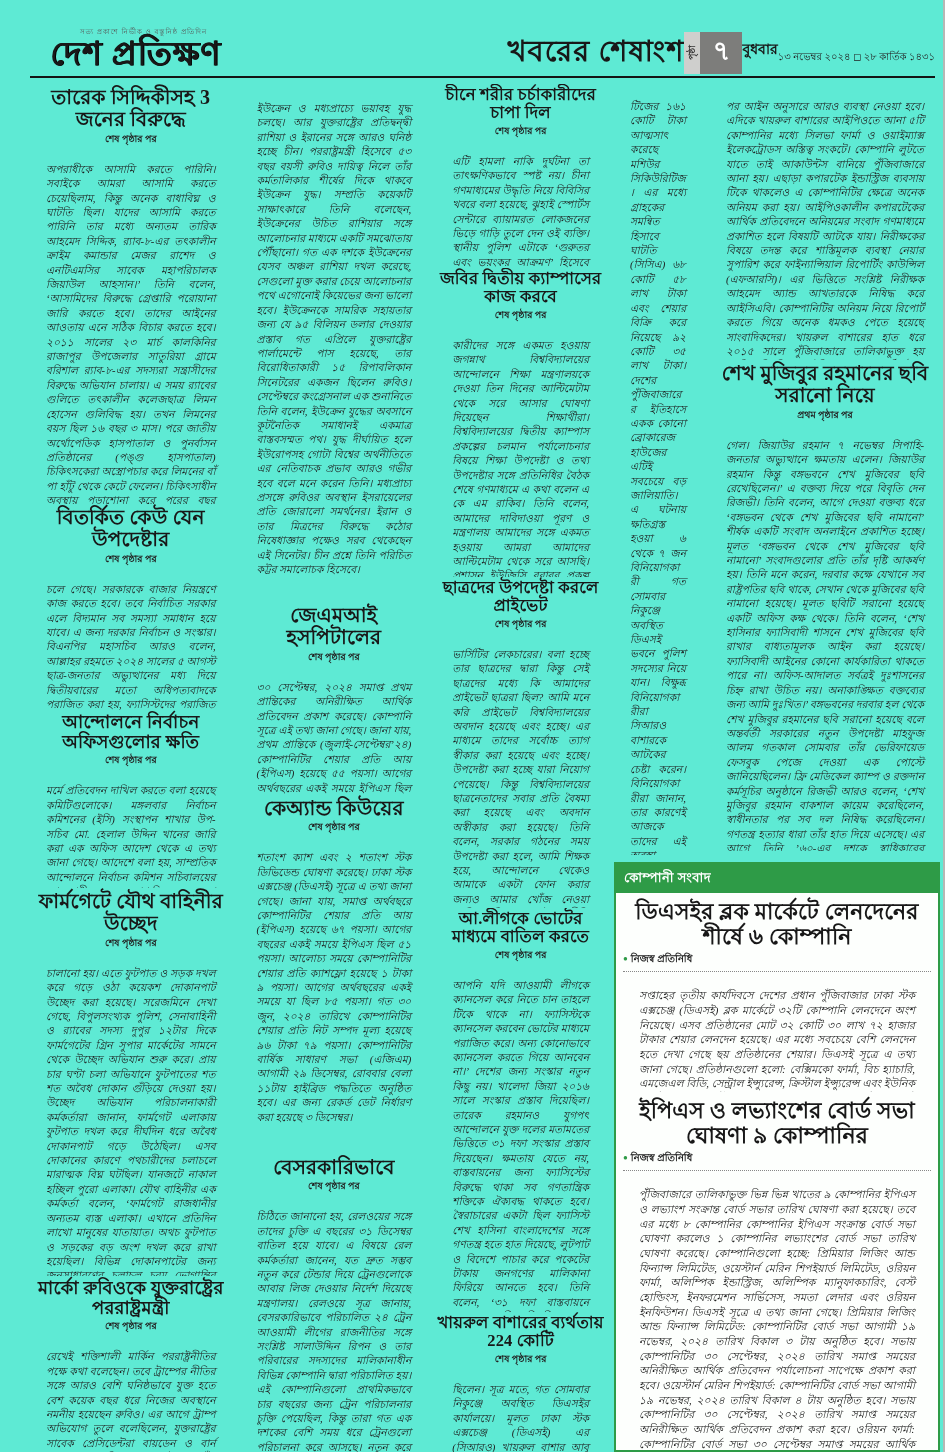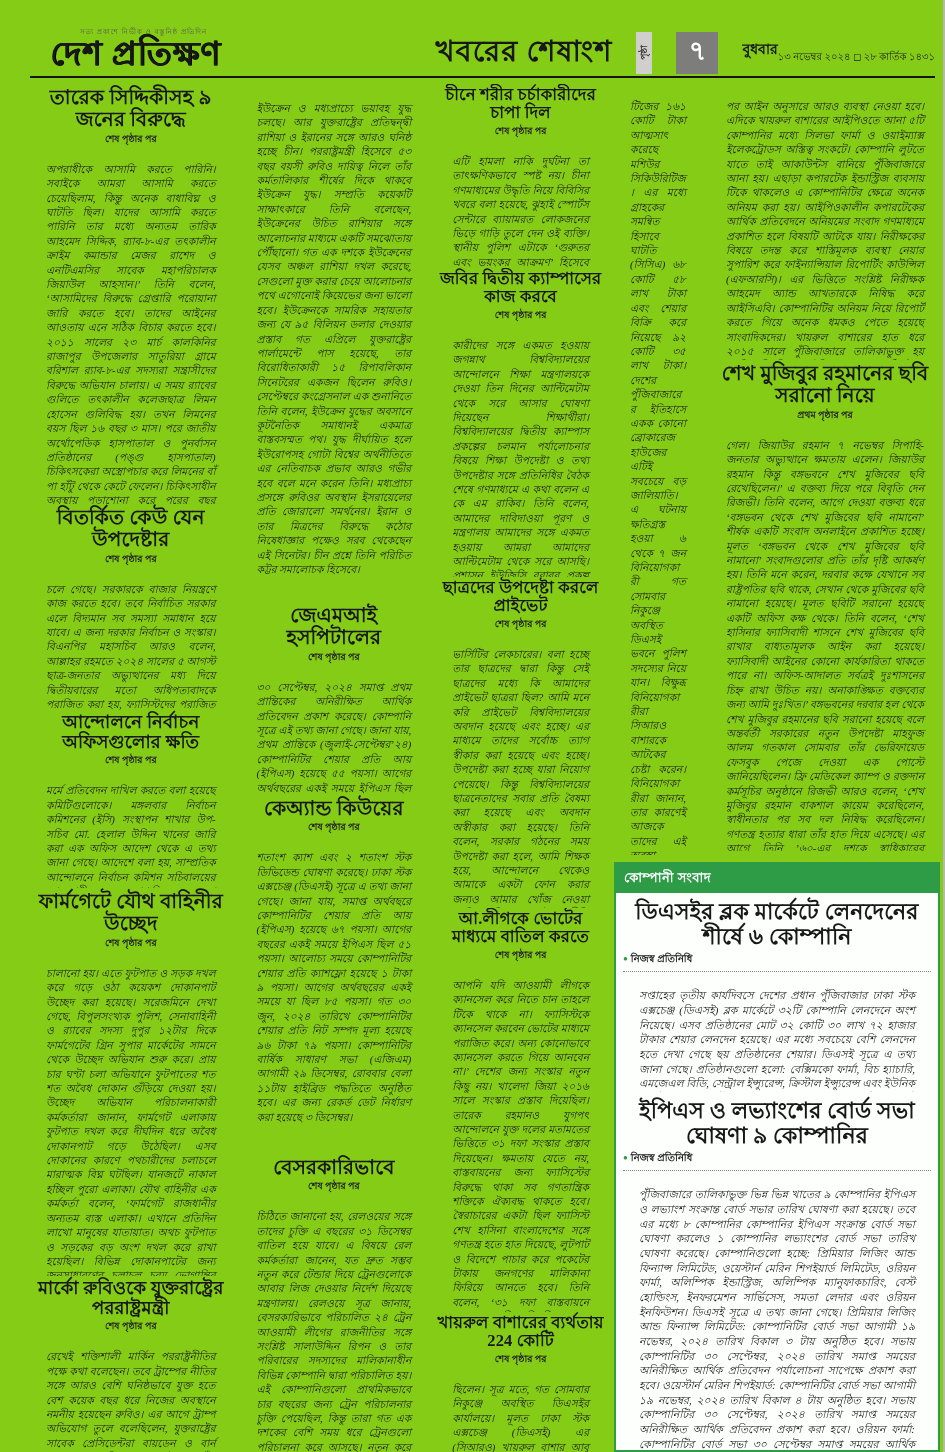--- a/index.html
+++ b/index.html
@@ -1,34 +1,34 @@
 <!DOCTYPE html>
 <html lang="bn"><head>
 <meta charset="utf-8">
 <style>
   html,body{margin:0;padding:0;background:#e8e8e6;}
   .page{
     position:relative;
     width:945px;height:1452px;
     margin:0 auto;
-    background:#84cc16;
+    background:#5eead4;
     color:#181818;
     font-family:"Liberation Serif","DejaVu Sans",sans-serif;
     overflow:hidden;
     box-sizing:border-box;
     border-right:2px solid #b7b7b4;
     padding-left:18px;
   }
   
   .masthead{position:absolute;left:30px;top:26px;width:905px;height:50px;border-bottom:2.5px solid #141414;}
   .logo-wrap{position:absolute;left:20px;top:0;}
   .tagline{font-size:7px;color:#555;letter-spacing:1px;margin-left:30px;}
   .logo{font-size:33px;font-weight:900;line-height:1.0;letter-spacing:1px;
         text-shadow:1px 0 #000;}
-  .mast-right{position:absolute;right:0;top:2px;display:flex;align-items:center;gap:24px;}
+  .mast-right{position:absolute;right:0;top:2px;display:flex;align-items:center;gap:0;}
   .section-title{font-size:29px;font-weight:800;letter-spacing:1px;}
   .page-strip{width:16px;height:42px;background:#cfcfcd;display:flex;align-items:center;justify-content:center;}
   .page-strip span{transform:rotate(-90deg);font-size:9px;font-weight:700;color:#333;white-space:nowrap;}
   .page-box{width:42px;height:42px;background:#7d7d7b;color:#fff;display:flex;align-items:center;justify-content:center;
             font-size:27px;font-weight:800;}
   .date-block{display:flex;flex-direction:row;justify-content:center;line-height:1.25;}
   .day{font-size:14px;font-weight:800;}
   .date-line{font-size:10px;color:#222;margin-top:10px;}
   
   .content{position:absolute;left:30px;top:84px;width:910px;height:1368px;display:flex;gap:9px;}
@@ -78,21 +78,21 @@
         <span class="day">বুধবার</span>
         <span class="date-line">১৩ নভেম্বর ২০২৪ ◻ ২৮ কার্তিক ১৪৩১</span>
       </div>
     </div>
   </div>
 
   <div class="content">
 
     <div class="col col1">
       <div class="article" style="height:420px">
-        <h2 class="hl hl-a">তারেক সিদ্দিকীসহ ৯ জনের বিরুদ্ধে</h2>
+        <h2 class="hl hl-a">তারেক সিদ্দিকীসহ 3 জনের বিরুদ্ধে</h2>
         <div class="cont-tag">শেষ পৃষ্ঠার পর</div>
         <p class="body">অপরাধীকে আসামি করতে পারিনি। সবাইকে আমরা আসামি করতে চেয়েছিলাম, কিন্তু অনেক বাধাবিঘ্ন ও ঘাটতি ছিল। যাদের আসামি করতে পারিনি তার মধ্যে অন্যতম তারিক আহমেদ সিদ্দিক, র‍্যাব-৮-এর তৎকালীন ক্রাইম কমান্ডার মেজর রাশেদ ও এনটিএমসির সাবেক মহাপরিচালক জিয়াউল আহসান।’ তিনি বলেন, ‘আসামিদের বিরুদ্ধে গ্রেপ্তারি পরোয়ানা জারি করতে হবে। তাদের আইনের আওতায় এনে সঠিক বিচার করতে হবে। ২০১১ সালের ২৩ মার্চ কালকিনির রাজাপুর উপজেলার সাতুরিয়া গ্রামে বরিশাল র‍্যাব-৮-এর সদস্যরা সন্ত্রাসীদের বিরুদ্ধে অভিযান চালায়। এ সময় র‍্যাবের গুলিতে তৎকালীন কলেজছাত্র লিমন হোসেন গুলিবিদ্ধ হয়। তখন লিমনের বয়স ছিল ১৬ বছর ৩ মাস। পরে জাতীয় অর্থোপেডিক হাসপাতাল ও পুনর্বাসন প্রতিষ্ঠানের (পঙ্গু হাসপাতাল) চিকিৎসকেরা অস্ত্রোপচার করে লিমনের বাঁ পা হাঁটু থেকে কেটে ফেলেন। চিকিৎসাধীন অবস্থায় পড়াশোনা করে পরের বছর পিরোজপুরের কাউখালী উপজেলার কাঁঠালিয়া পিজিএস বহুমুখী স্কুল অ্যান্ড কলেজ থেকে এইচএসসি পরীক্ষায় অংশ নিয়ে জিপিএ-৫ পান তিনি। এরপর ভর্তি হন সাভারের গণবিশ্ববিদ্যালয়ে। সেখান থেকে উচ্চশিক্ষা নিয়ে আবার একই প্রতিষ্ঠানেই শিক্ষক হিসেবে যুক্ত হন তিনি। র‍্যাবের গুলিতে পা হারানোর ঘটনায় লিমনের মা হেনোয়ারা বেগম বাদী হয়ে ২০১১ সালের ১০ এপ্রিল র‍্যাব-৮-এর তৎকালীন ডিএডি লুৎফর রহমান, করপোরাল মাজহারুল ইসলাম, মো. আবদুল আজিজসহ কয়েকজনের বিরুদ্ধে মামলা করেন। লিমন গুলিবিদ্ধ হওয়ার ঘটনা সত্য, তবে কারা তাকে গুলি করেছে, তার কোনো সাক্ষ্যপ্রমাণ পাওয়া যায়নি। ভবিষ্যতে সাক্ষ্যপ্রমাণ পাওয়া গেলে মামলাটি পুনরুজ্জীবিত করা হবে। এ কারণে তদন্ত কর্মকর্তা আদালতে চূড়ান্ত প্রতিবেদন দাখিল করেন। এ চূড়ান্ত প্রতিবেদনের বিরুদ্ধে লিমনের মা হেনোয়ারা বেগম আদালতে ২০১৩ সালের ৫ ডিসেম্বর নারাজি দাখিল করেন। মামলাটি পুনঃতদন্তের জন্য পুলিশের অপরাধ তদন্ত বিভাগকে (সিআইডি) নির্দেশ দিয়েছেন আদালত।</p>
       </div>
       <div class="article" style="height:206px">
         <h2 class="hl hl-a">বিতর্কিত কেউ যেন উপদেষ্টার</h2>
         <div class="cont-tag">শেষ পৃষ্ঠার পর</div>
         <p class="body">চলে গেছে। সরকারকে বাজার নিয়ন্ত্রণে কাজ করতে হবে। তবে নির্বাচিত সরকার এলে বিদ্যমান সব সমস্যা সমাধান হয়ে যাবে। এ জন্য দরকার নির্বাচন ও সংস্কার। বিএনপির মহাসচিব আরও বলেন, আল্লাহর রহমতে ২০২৪ সালের ৫ আগস্ট ছাত্র-জনতার অভ্যুত্থানের মধ্য দিয়ে দ্বিতীয়বারের মতো অধিপত্যবাদকে পরাজিত করা হয়, ফ্যাসিস্টদের পরাজিত করা হয়। আমরা শপথ নিয়েছি, আমরা জনগণকে সঙ্গে নিয়ে অধিপত্যবাদকে রুখে দেব। এর জন্য প্রয়োজনে শক্তিশালী আন্দোলন গড়ে তুলব। আমরা বারবার নির্বাচন নিয়ে কথা বলছি, কারণ, আমরা বিশ্বাস করি জনগণের সক্রিয় অংশগ্রহণ ছাড়া কোনো সংস্কার উদ্যোগ সফল হতে পারে না। এ ধরনের অংশগ্রহণ কেবল নির্বাচিত সংসদের মাধ্যমেই সম্ভব। লালমনিরহাট জেলা বিএনপির আয়োজনে ২০১৫ সাল থেকে এ ফুটবল টুর্নামেন্ট শুরু হয়। এবার ষষ্ঠতম প্রতিযোগিতাটি অনুষ্ঠিত হচ্ছে। রংপুর বিভাগের ৮ জেলা, রংপুর মহানগর সৈয়দপুর রাজনৈতিক জেলা বিএনপির ফুটবল দল এ টুর্নামেন্টে অংশ নিচ্ছে। উদ্বোধনী অনুষ্ঠানের সভাপতিত্ব করছেন লালমনিরহাট জেলা বিএনপির সভাপতি ও কেন্দ্রীয় সাংগঠনিক সম্পাদক আসাদুল হাবিব দুলু। এতে আরও উপস্থিত ছিলেন বাংলাদেশ ফুটবল ফেডারেশনের সভাপতি তাবিথ আউয়াল, বাংলাদেশ জাতীয় ফুটবল দলের সাবেক অধিনায়ক ও ঢাকা মহানগর উত্তর বিএনপির আহ্বায়ক আমিনুল ইসলামসহ কেন্দ্রীয় নেতারা।</p>
       </div>
       <div class="article" style="height:178px">
         <h2 class="hl hl-b">আন্দোলনে নির্বাচন অফিসগুলোর ক্ষতি</h2>

